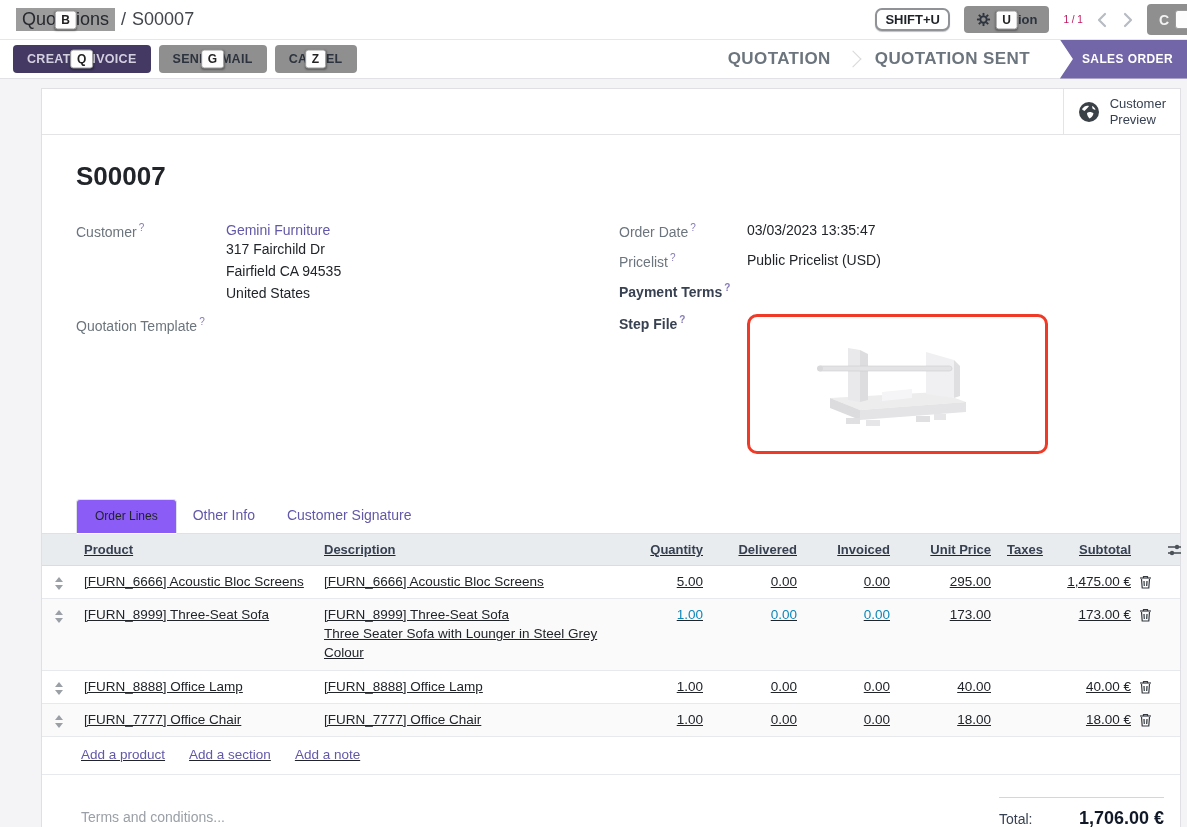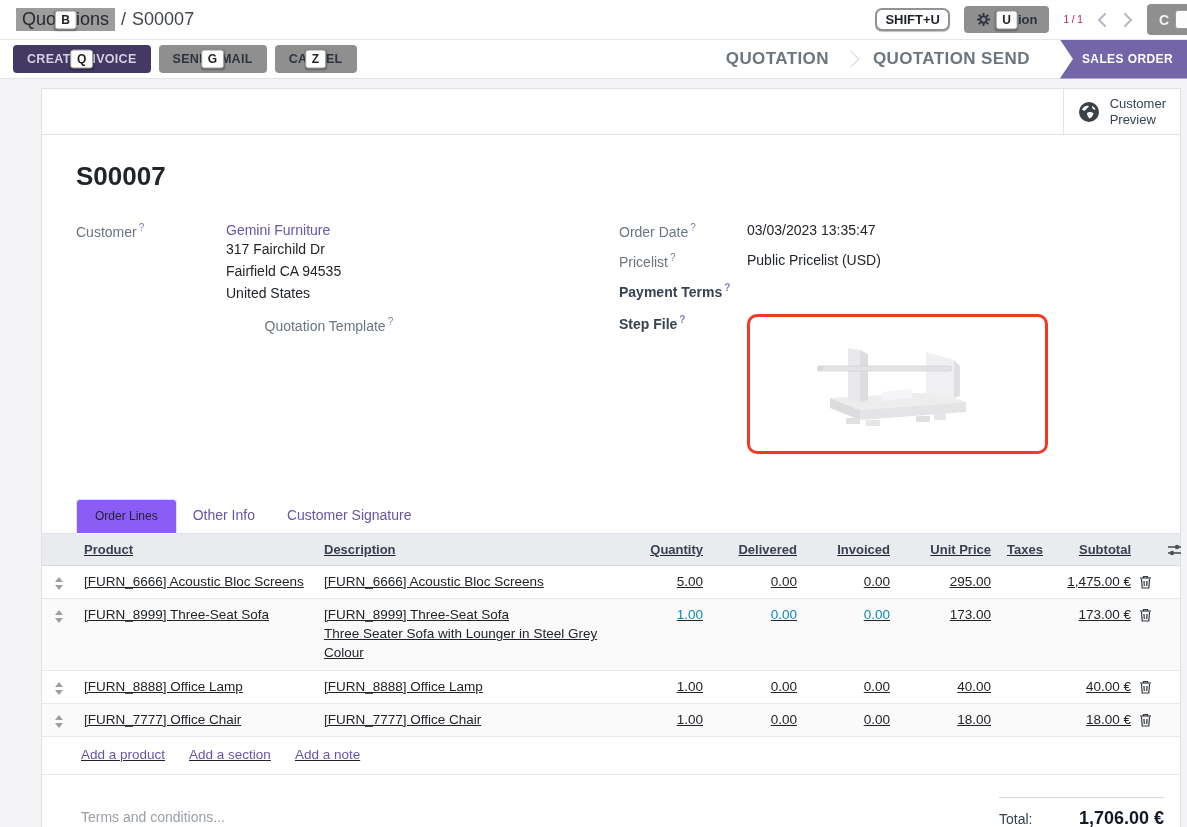--- a/index.html
+++ b/index.html
@@ -139,21 +139,21 @@
       <span class="hintbadge">G</span>
     </button>
     <button class="gray-btn" style="letter-spacing:.3px; font-size:12.5px; padding:7px 14px;">
       <span>CANCEL</span>
       <span class="hintbadge">Z</span>
     </button>
   </div>
   <div class="statusbar">
     <span class="stage">QUOTATION</span>
     <span class="stage-sep"></span>
-    <span class="stage">QUOTATION SEND</span>
+    <span class="stage">QUOTATION SENT</span>
     <span class="stage-active">SALES ORDER</span>
   </div>
 </div>
 
 <div class="content">
   <div class="sheet">
 
     <div class="sheet-strip">
       <div class="preview-box">
         <span class="icon">
@@ -178,21 +178,21 @@
         <div>
           <div class="frow">
             <div class="flabel"><span>Customer</span><span class="fq">?</span></div>
             <div class="fvalue">
               <div><span class="link">Gemini Furniture</span></div>
               <div class="addr">317 Fairchild Dr</div>
               <div class="addr">Fairfield CA 94535</div>
               <div class="addr">United States</div>
             </div>
           </div>
-          <div class="frow" style="margin-top:12px;justify-content:center;">
+          <div class="frow" style="margin-top:12px;">
             <div class="flabel"><span>Quotation Template</span><span class="fq">?</span></div>
             <div class="fvalue"></div>
           </div>
         </div>
 
         <div>
           <div class="frow frow-r">
             <div class="flabel"><span>Order Date</span><span class="fq">?</span></div>
             <div class="fvalue">03/03/2023 13:35:47</div>
           </div>

